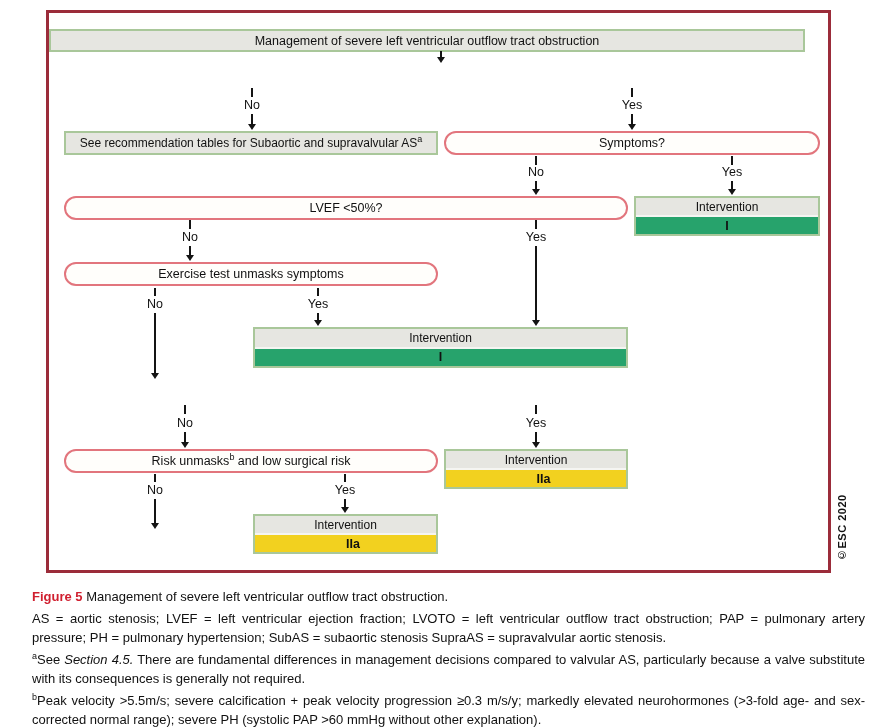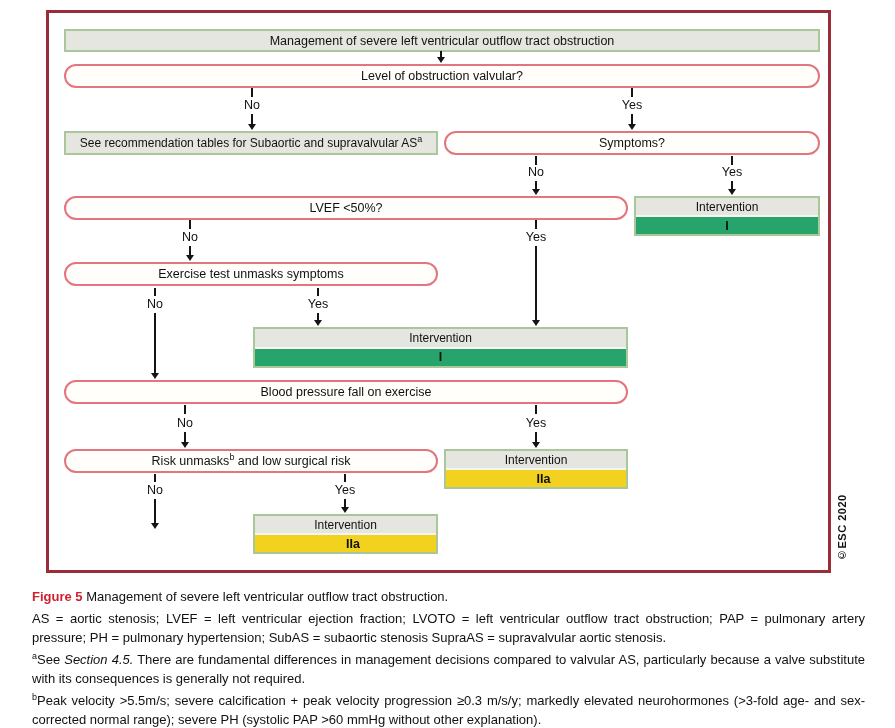--- a/index.html
+++ b/index.html
@@ -33,27 +33,24 @@
   .figline{margin-bottom:4px;}
   .figlabel{color:#d01f2f;font-weight:bold;}
 </style>
 </head>
 <body>
 
 <div class="page">
 
   <div class="frame"></div>
 
-  <div class="abs box-grey" style="left:64px;top:29px;width:756px;height:23px;text-align:center;">
+  <div class="abs box-grey" style="left:49px;top:29px;width:756px;height:23px;text-align:center;">
     <span>Management of severe left ventricular outflow tract obstruction</span>
   </div>
 
-  <div class="abs decision" style="left:64px;top:64px;width:756px;height:24px;">
-    <span>Level of obstruction valvular?</span>
-  </div>
 
   <div class="abs box-grey" style="left:64px;top:131px;width:374px;height:24px;font-size:12px;">
     <span><span>See recommendation tables for Subaortic and supravalvular AS</span><sup>a</sup></span>
   </div>
 
   <div class="abs decision" style="left:444px;top:131px;width:376px;height:24px;">
     <span>Symptoms?</span>
   </div>
 
   <div class="abs decision" style="left:64px;top:196px;width:564px;height:24px;">
@@ -67,23 +64,20 @@
 
   <div class="abs decision" style="left:64px;top:262px;width:374px;height:24px;">
     <span>Exercise test unmasks symptoms</span>
   </div>
 
   <div class="abs combo" style="left:253px;top:327px;width:375px;height:41px;">
     <div class="head">Intervention</div>
     <div class="body green">I</div>
   </div>
 
-  <div class="abs decision" style="left:64px;top:380px;width:564px;height:24px;">
-    <span>Blood pressure fall on exercise</span>
-  </div>
 
   <div class="abs decision" style="left:64px;top:449px;width:374px;height:24px;">
     <span><span>Risk unmasks</span><sup>b</sup><span> and low surgical risk</span></span>
   </div>
 
   <div class="abs combo" style="left:444px;top:449px;width:184px;height:40px;">
     <div class="head">Intervention</div>
     <div class="body yellow">IIa</div>
   </div>
 

